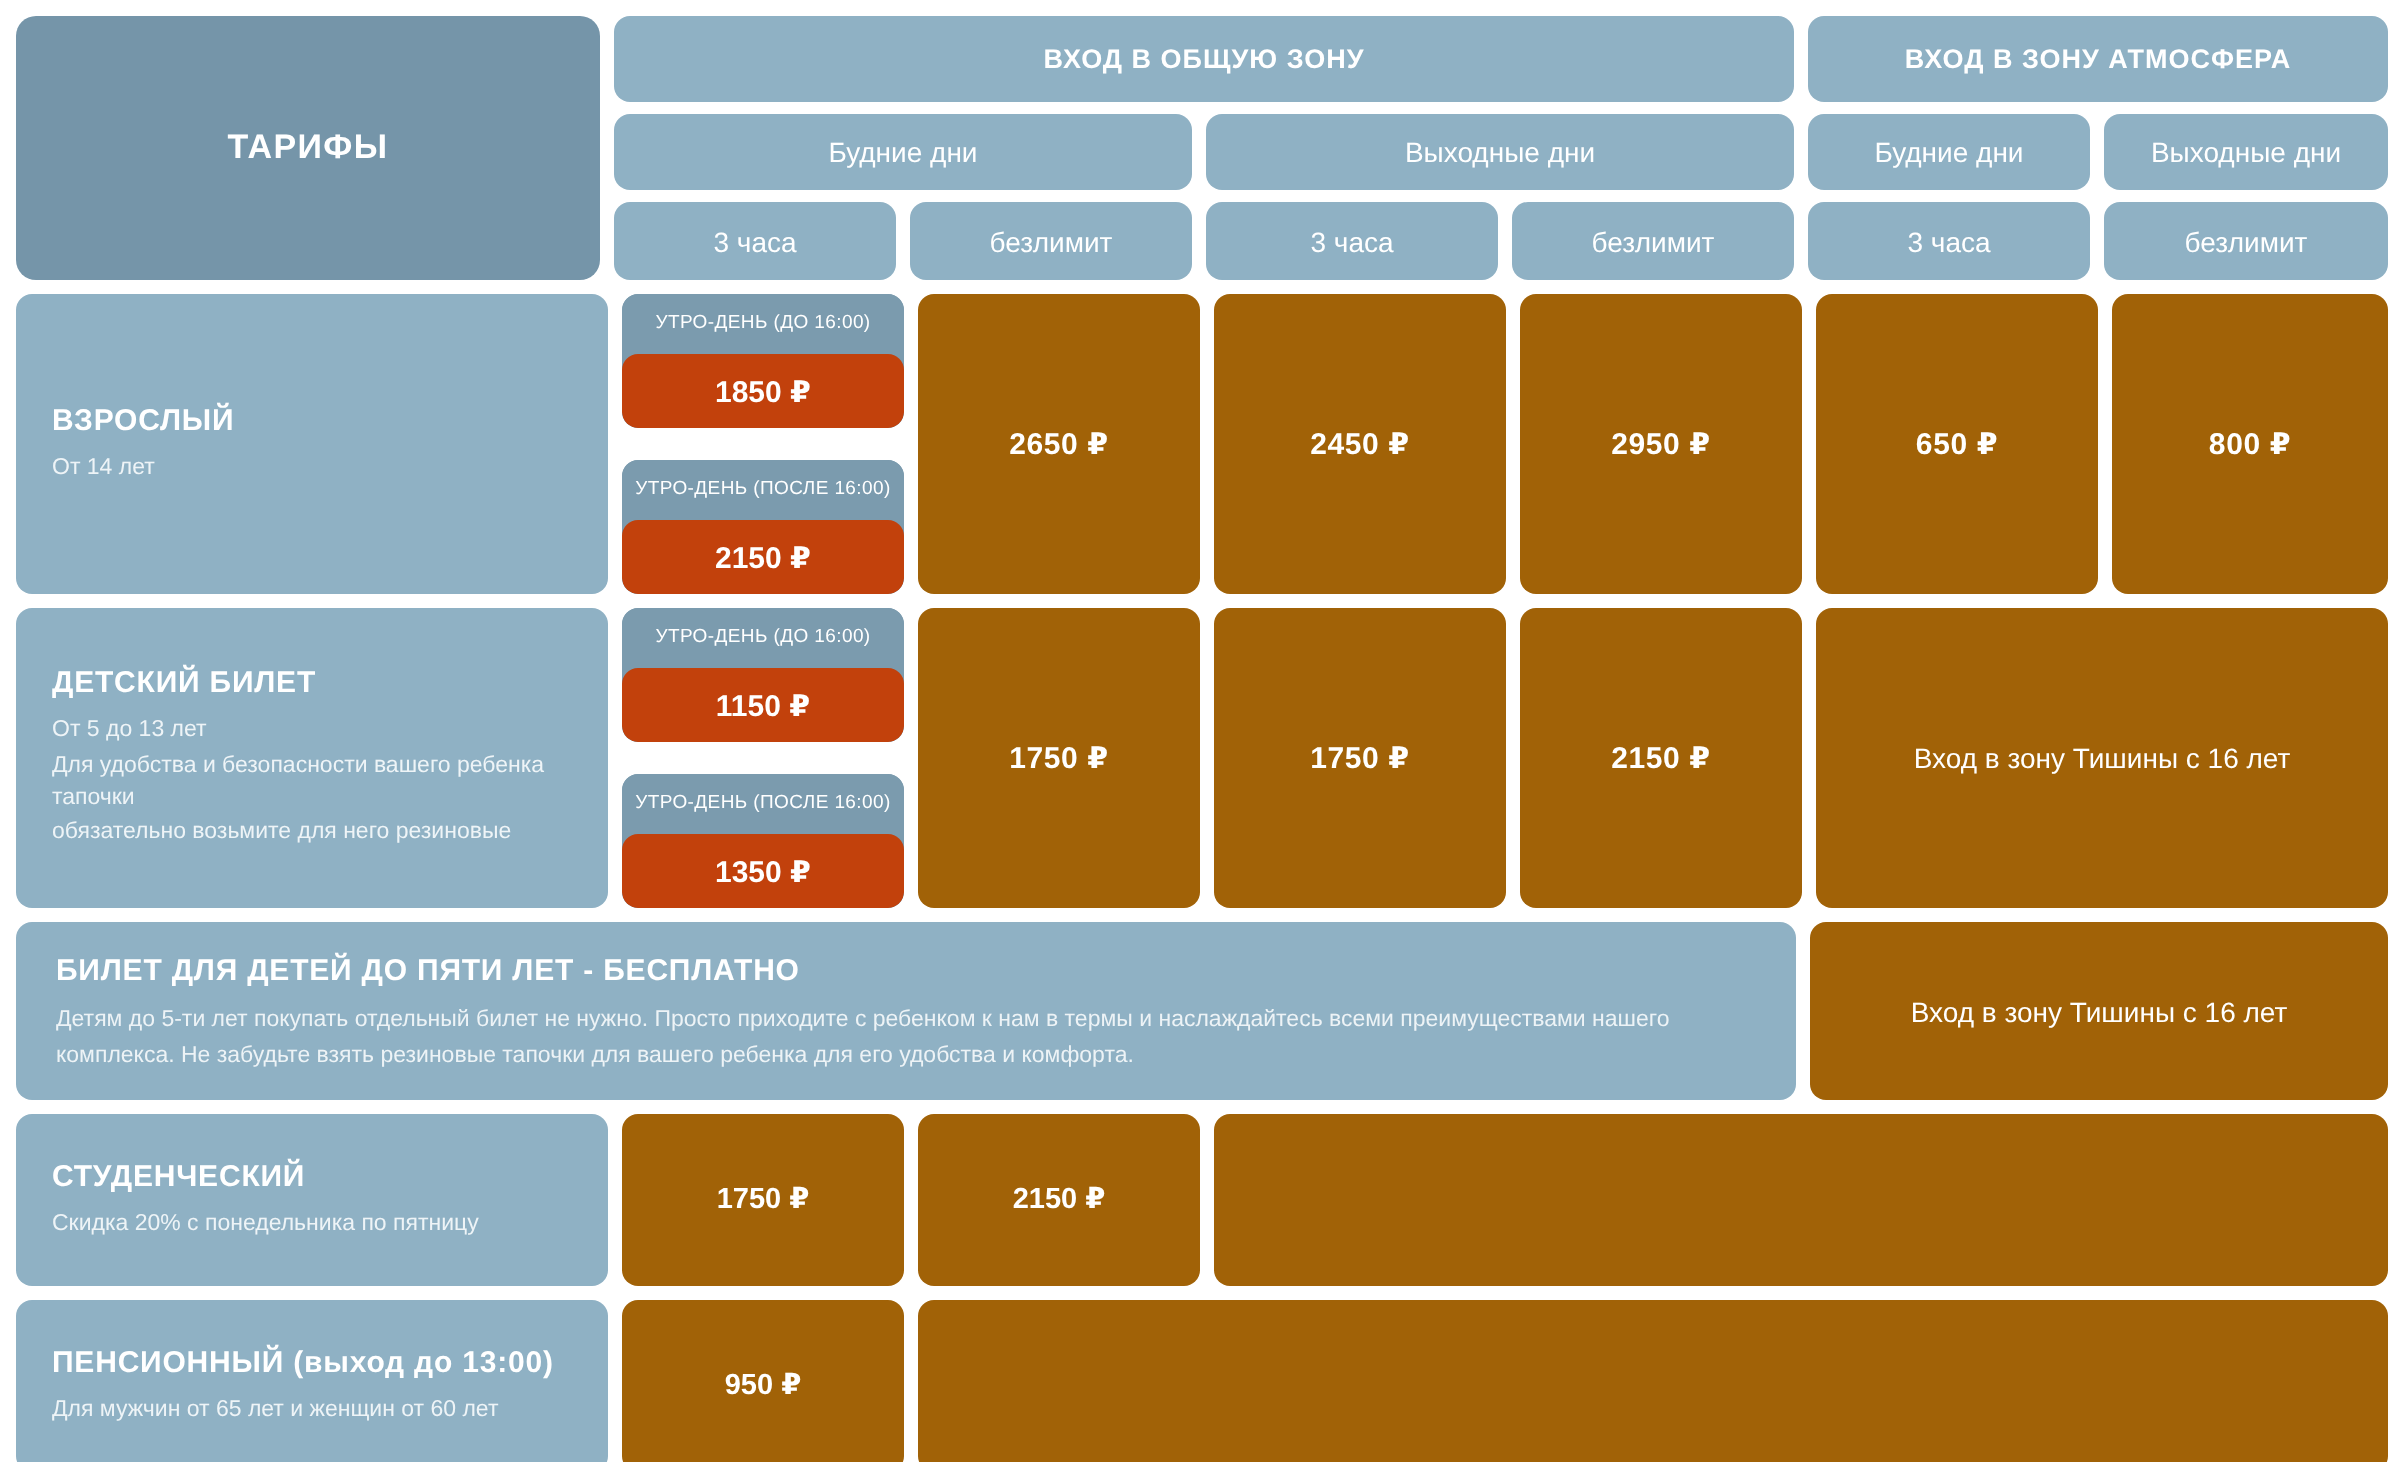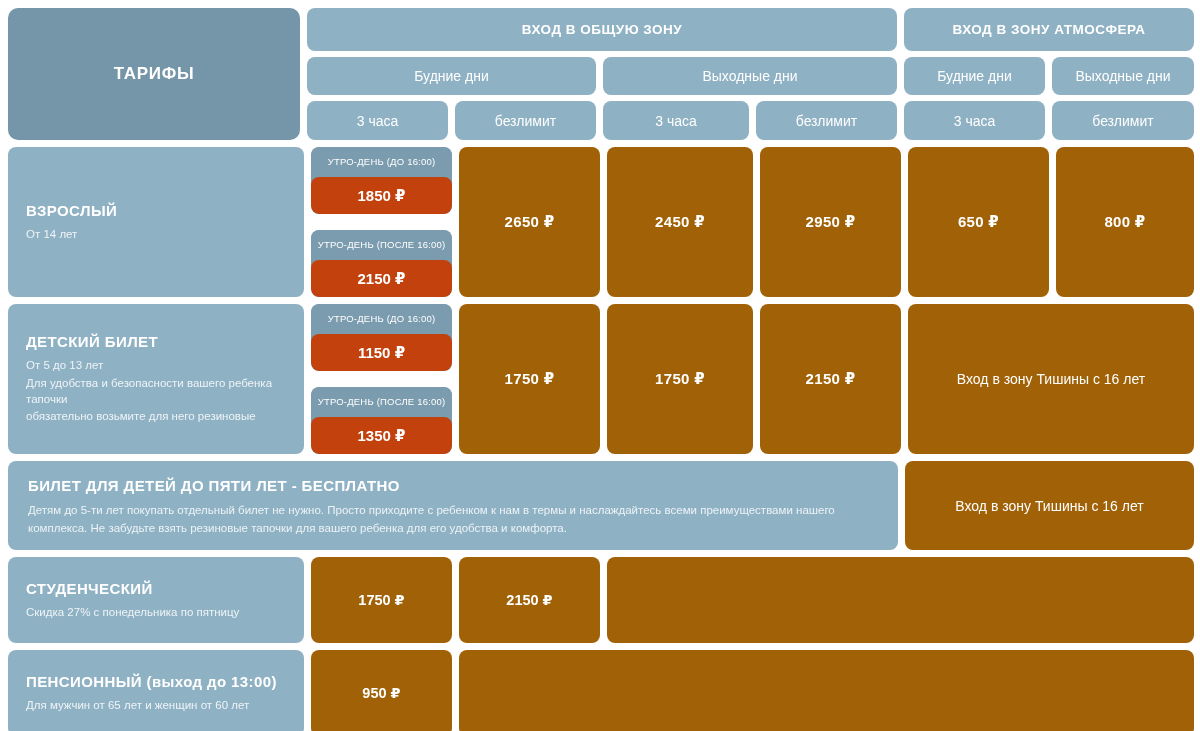--- a/index.html
+++ b/index.html
@@ -340,21 +340,21 @@
         <div class="btext">комплекса. Не забудьте взять резиновые тапочки для вашего ребенка для его удобства и комфорта.</div>
       </div>
       <div class="cell banner-side">
         <span class="note">Вход в зону Тишины с 16 лет</span>
       </div>
     </div>
 
     <div class="row row-h4">
       <div class="info">
         <div class="name">СТУДЕНЧЕСКИЙ</div>
-        <div class="sub">Скидка 27% с понедельника по пятницу</div>
+        <div class="sub">Скидка 20% с понедельника по пятницу</div>
       </div>
       <div class="cell" style="flex:0 0 141px">
         <span class="price-sm">1750 ₽</span>
       </div>
       <div class="cell" style="flex:0 0 141px">
         <span class="price-sm">2150 ₽</span>
       </div>
       <div class="cell spacer-cell"></div>
     </div>
 

